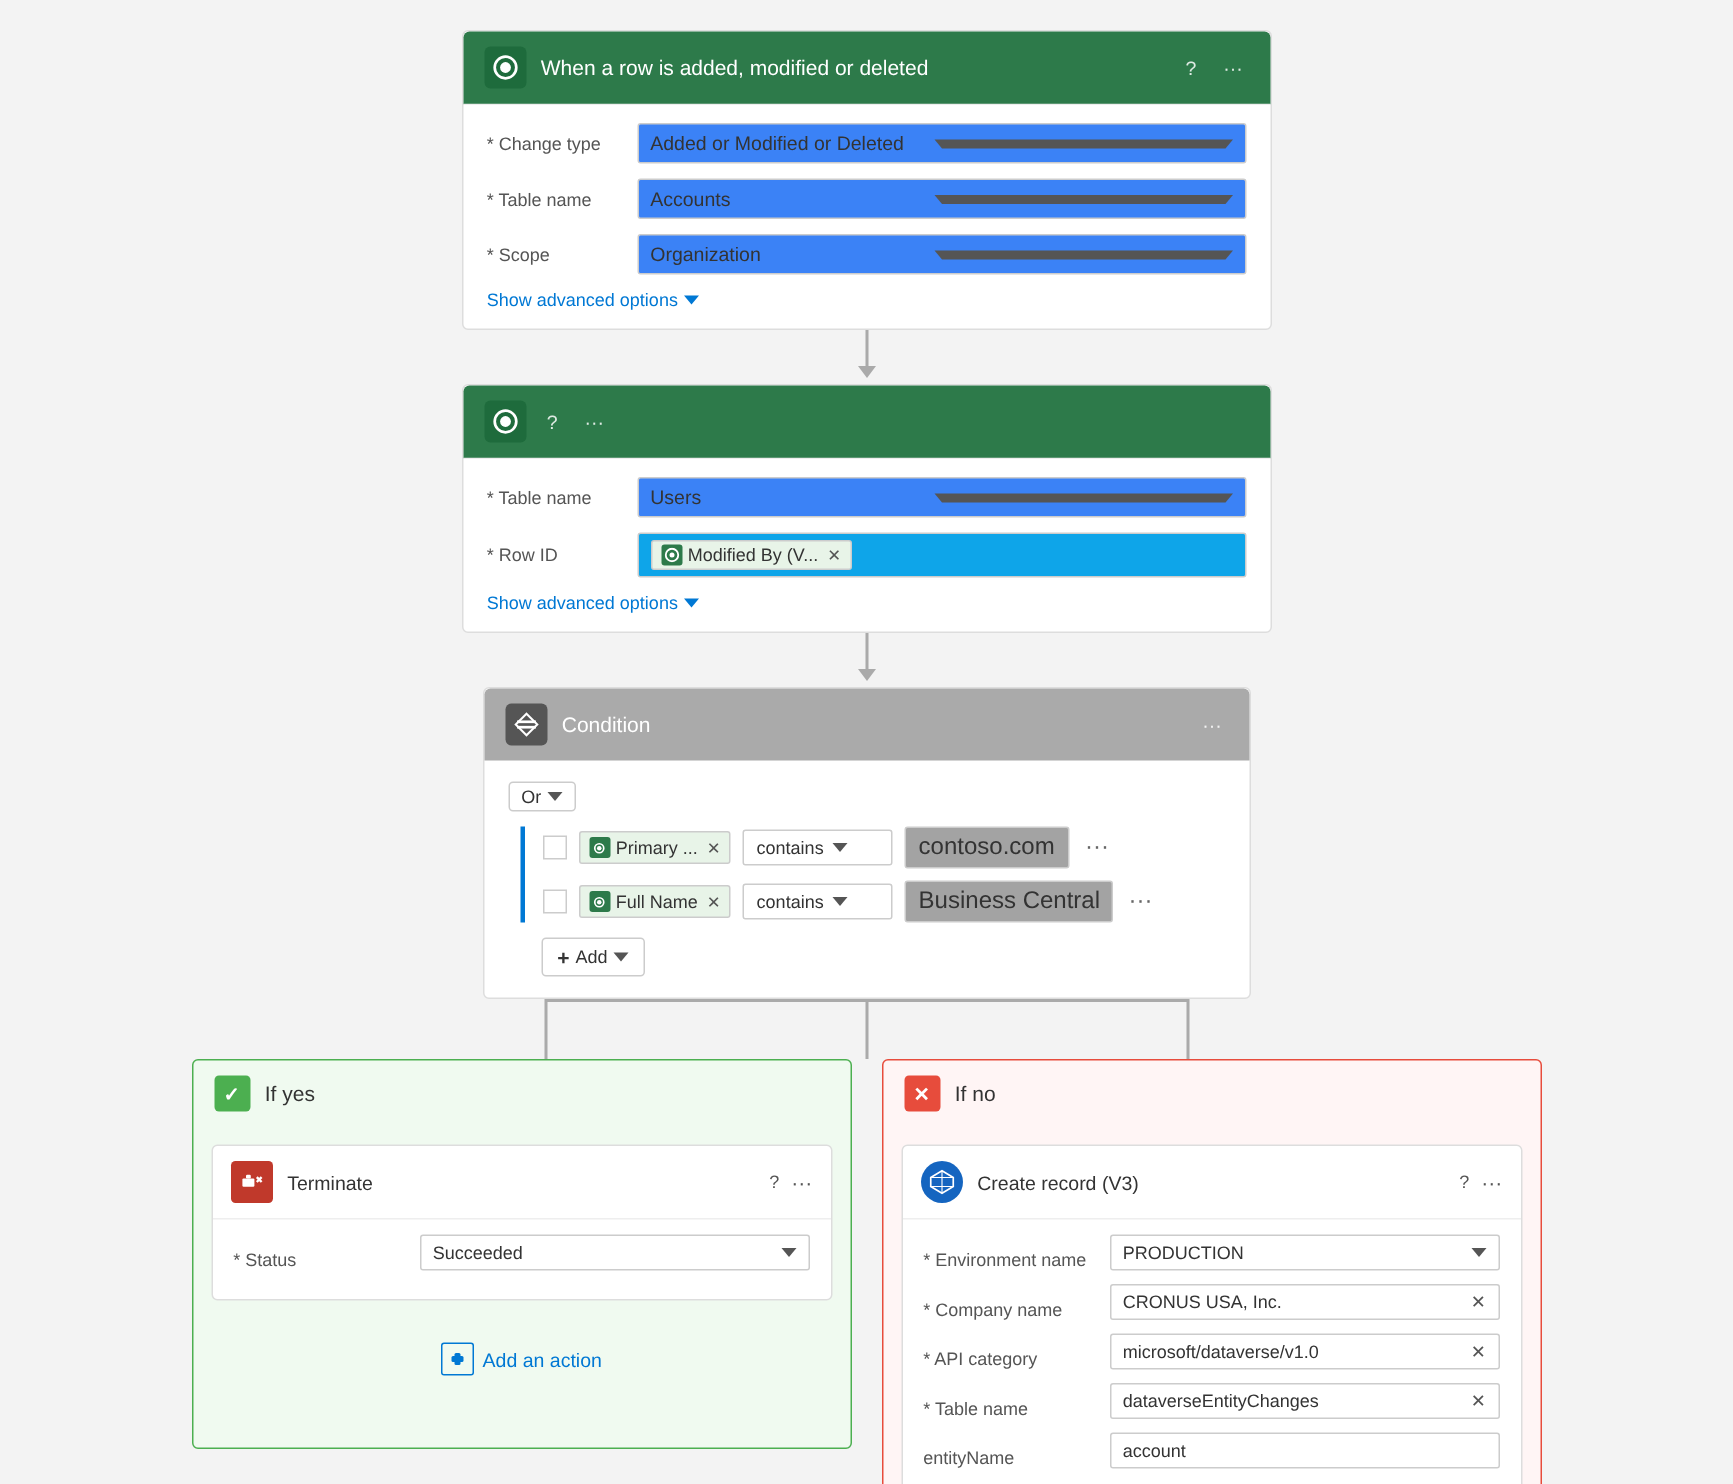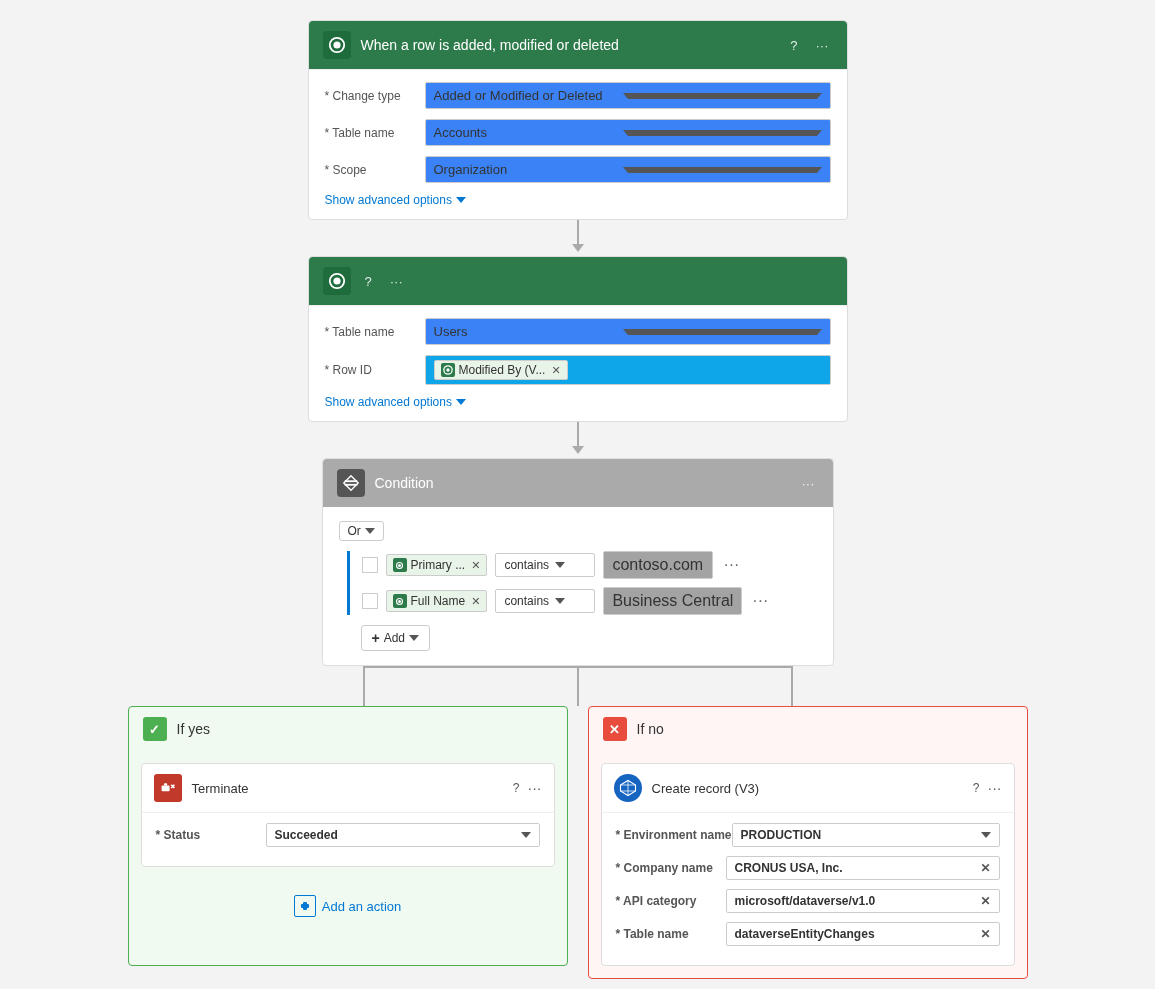--- a/index.html
+++ b/index.html
@@ -365,24 +365,23 @@
       border-radius: 3px;
     }
     .create-record-icon {
       background: #1565c0;
     }
     .inner-card-body {
       padding: 10px 14px;
     }
     .inner-field-row {
       display: flex;
-      align-items: center;
+      align-items: flex-end;
       margin-bottom: 9px;
-      gap: 0;
-      font-weight: bold;
+      gap: 14px;
     }
     .inner-field-label {
       font-size: 12px;
       color: #555;
       min-width: 110px;
     }
     .inner-field-select {
       flex: 1;
       border: 1px solid #ccc;
       border-radius: 2px;
@@ -701,19 +700,25 @@
               <span class="x-btn">✕</span>
             </div>
           </div>
           <div class="inner-field-row">
             <span class="inner-field-label">* Table name</span>
             <div class="inner-field-text">
               <span>dataverseEntityChanges</span>
               <span class="x-btn">✕</span>
             </div>
           </div>
+          <div class="inner-field-row">
+            <span class="inner-field-label">entityName</span>
+            <div class="inner-field-text">
+              <span>account</span>
+            </div>
+          </div>
         </div>
       </div>
     </div>
 
   </div>
 
 </div>
 
 </body></html>

